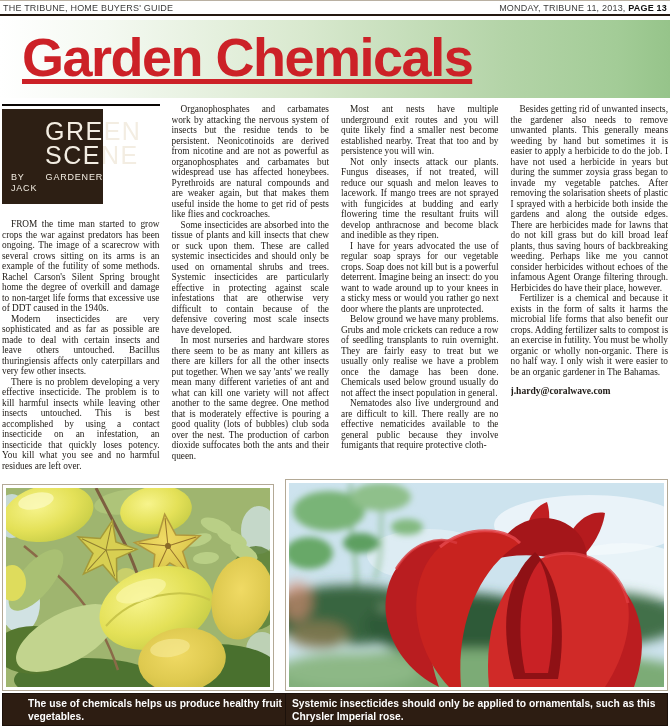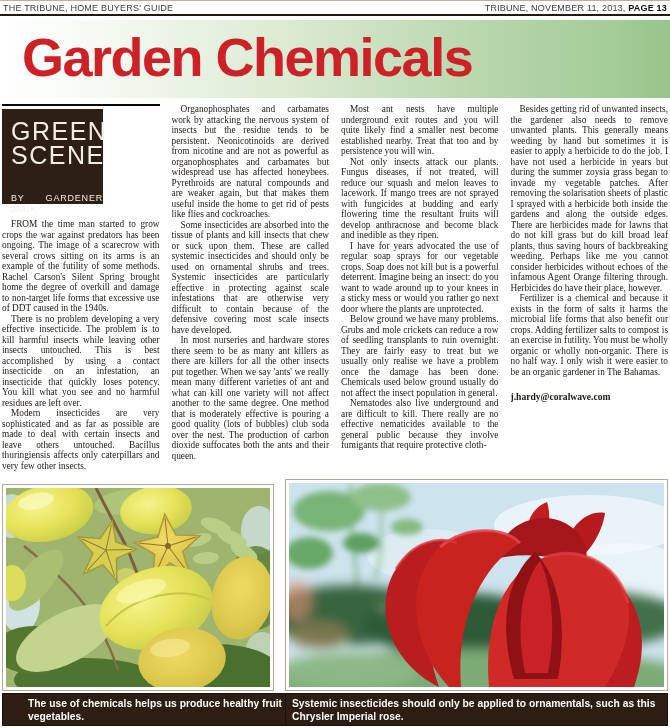--- a/index.html
+++ b/index.html
@@ -10,36 +10,36 @@
           border-top:1px solid #b9b0a2;border-bottom:2px solid #241810;
           display:flex;justify-content:space-between;align-items:center;
           padding:0 3px;box-sizing:border-box;
           font-family:"Liberation Sans",sans-serif;font-size:9px;color:#3b3b3b;letter-spacing:.2px;}
   .topbar .bold{font-weight:bold;color:#111;}
   
   .masthead{position:absolute;top:20px;left:0;width:670px;height:78px;
             background:linear-gradient(90deg,#ffffff 0%,#f4f9f1 16%,#d9e9cf 45%,#b4d4a8 75%,#a3cc97 92%,#96c48a 100%);}
   .headline{position:absolute;left:22px;top:10px;margin:0;
             font-family:"Liberation Sans",sans-serif;font-weight:bold;
-            font-size:54px;letter-spacing:-1.5px;color:#cc2127;line-height:1;}
+            font-size:54px;letter-spacing:-1.5px;color:#cc2127;line-height:1;text-decoration:underline;}
   
   .columns{position:absolute;top:104px;left:2px;width:666px;height:372px;
            display:flex;gap:12px;overflow:hidden;}
   .col{width:157.5px;flex:0 0 157.5px;text-align:justify;font-size:9.3px;
        line-height:10.5px;color:#1e1a15;overflow:hidden;}
   .col p{margin:0;text-indent:9px;}
-  .col .email{font-weight:bold;text-indent:0;margin-top:15px;font-size:9.6px;}
+  .col .email{font-weight:bold;text-indent:0;margin-top:9px;font-size:9.6px;}
   .col1-rule{border-top:2px solid #0a0604;margin-bottom:3px;}
   
   .gs-box{width:101px;height:95px;background:#2d1f14;color:#f3ede2;
           box-sizing:border-box;padding:10px 0 0 9px;margin-bottom:15px;}
   .gs-title{font-family:"Liberation Sans",sans-serif;font-weight:300;
-            font-size:25px;line-height:24px;letter-spacing:1.5px;}
+            font-size:25px;line-height:24px;letter-spacing:1.5px;margin-left:34px;}
   .gs-byline{font-family:"Liberation Sans",sans-serif;font-weight:300;
-             font-size:9px;letter-spacing:.8px;margin-top:26px;}
+             font-size:9px;letter-spacing:.8px;margin-top:5px;}
   
   .photo{position:absolute;box-sizing:border-box;background:#fff;
          border:1px solid #b3a996;padding:3px;}
   .photo svg{display:block;width:100%;height:100%;}
   .photo-left{left:2px;top:484px;width:272px;height:207px;}
   .photo-right{left:285px;top:479px;width:383px;height:212px;}
   
   .caption{position:absolute;top:693px;height:33px;background:#2d1d12;
            border:1px solid #1c110a;box-sizing:border-box;
            color:#fdfdfd;font-family:"Liberation Sans",sans-serif;font-weight:bold;
@@ -47,41 +47,41 @@
   .caption-left{left:2px;width:322px;padding-left:25px;}
   .caption-right{left:285px;width:383px;}
 </style>
 </head>
 <body>
 
 <div class="page">
 
   <div class="topbar">
     <span>THE TRIBUNE, HOME BUYERS' GUIDE</span>
-    <span><span>TRIBUNE, NOVEMBER 11, 2013, </span><span class="bold">PAGE 13</span></span>
+    <span><span>MONDAY, TRIBUNE 11, 2013, </span><span class="bold">PAGE 13</span></span>
   </div>
 
   <div class="masthead">
     <h1 class="headline">Garden Chemicals</h1>
   </div>
 
   <div class="columns">
 
     <div class="col">
       <div class="col1-rule"></div>
       <div class="gs-box">
         <div class="gs-title">
           <div>GREEN</div>
           <div>SCENE</div>
         </div>
         <div class="gs-byline">BY GARDENER JACK</div>
       </div>
       <p>FROM the time man started to grow crops the war against predators has been ongoing. The image of a scarecrow with several crows sitting on its arms is an example of the futility of some methods. Rachel Carson's Silent Spring brought home the degree of overkill and damage to non-target life forms that excessive use of DDT caused in the 1940s.</p>
+      <p>Modern insecticides are very sophisticated and as far as possible are made to deal with certain insects and leave others untouched. Bacillus thuringiensis affects only caterpillars and very few other insects.</p>
       <p>There is no problem developing a very effective insecticide. The problem is to kill harmful insects while leaving other insects untouched. This is best accomplished by using a contact insecticide on an infestation, an insecticide that quickly loses potency. You kill what you see and no harmful residues are left over.</p>
-      <p>Modern insecticides are very sophisticated and as far as possible are made to deal with certain insects and leave others untouched. Bacillus thuringiensis affects only caterpillars and very few other insects.</p>
     </div>
 
     <div class="col">
       <p>Organophosphates and carbamates work by attacking the nervous system of insects but the residue tends to be persistent. Neonicotinoids are derived from nicotine and are not as powerful as organophosphates and carbamates but widespread use has affected honeybees. Pyrethroids are natural compounds and are weaker again, but that makes them useful inside the home to get rid of pests like flies and cockroaches.</p>
       <p>Some insecticides are absorbed into the tissue of plants and kill insects that chew or suck upon them. These are called systemic insecticides and should only be used on ornamental shrubs and trees. Systemic insecticides are particularly effective in protecting against scale infestations that are otherwise very difficult to contain because of the defensive covering most scale insects have developed.</p>
       <p>In most nurseries and hardware stores there seem to be as many ant killers as there are killers for all the other insects put together. When we say 'ants' we really mean many different varieties of ant and what can kill one variety will not affect another to the same degree. One method that is moderately effective is pouring a good quality (lots of bubbles) club soda over the nest. The production of carbon dioxide suffocates both the ants and their queen.</p>
     </div>
 
     <div class="col">
       <p>Most ant nests have multiple underground exit routes and you will quite likely find a smaller nest become established nearby. Treat that too and by persistence you will win.</p>

